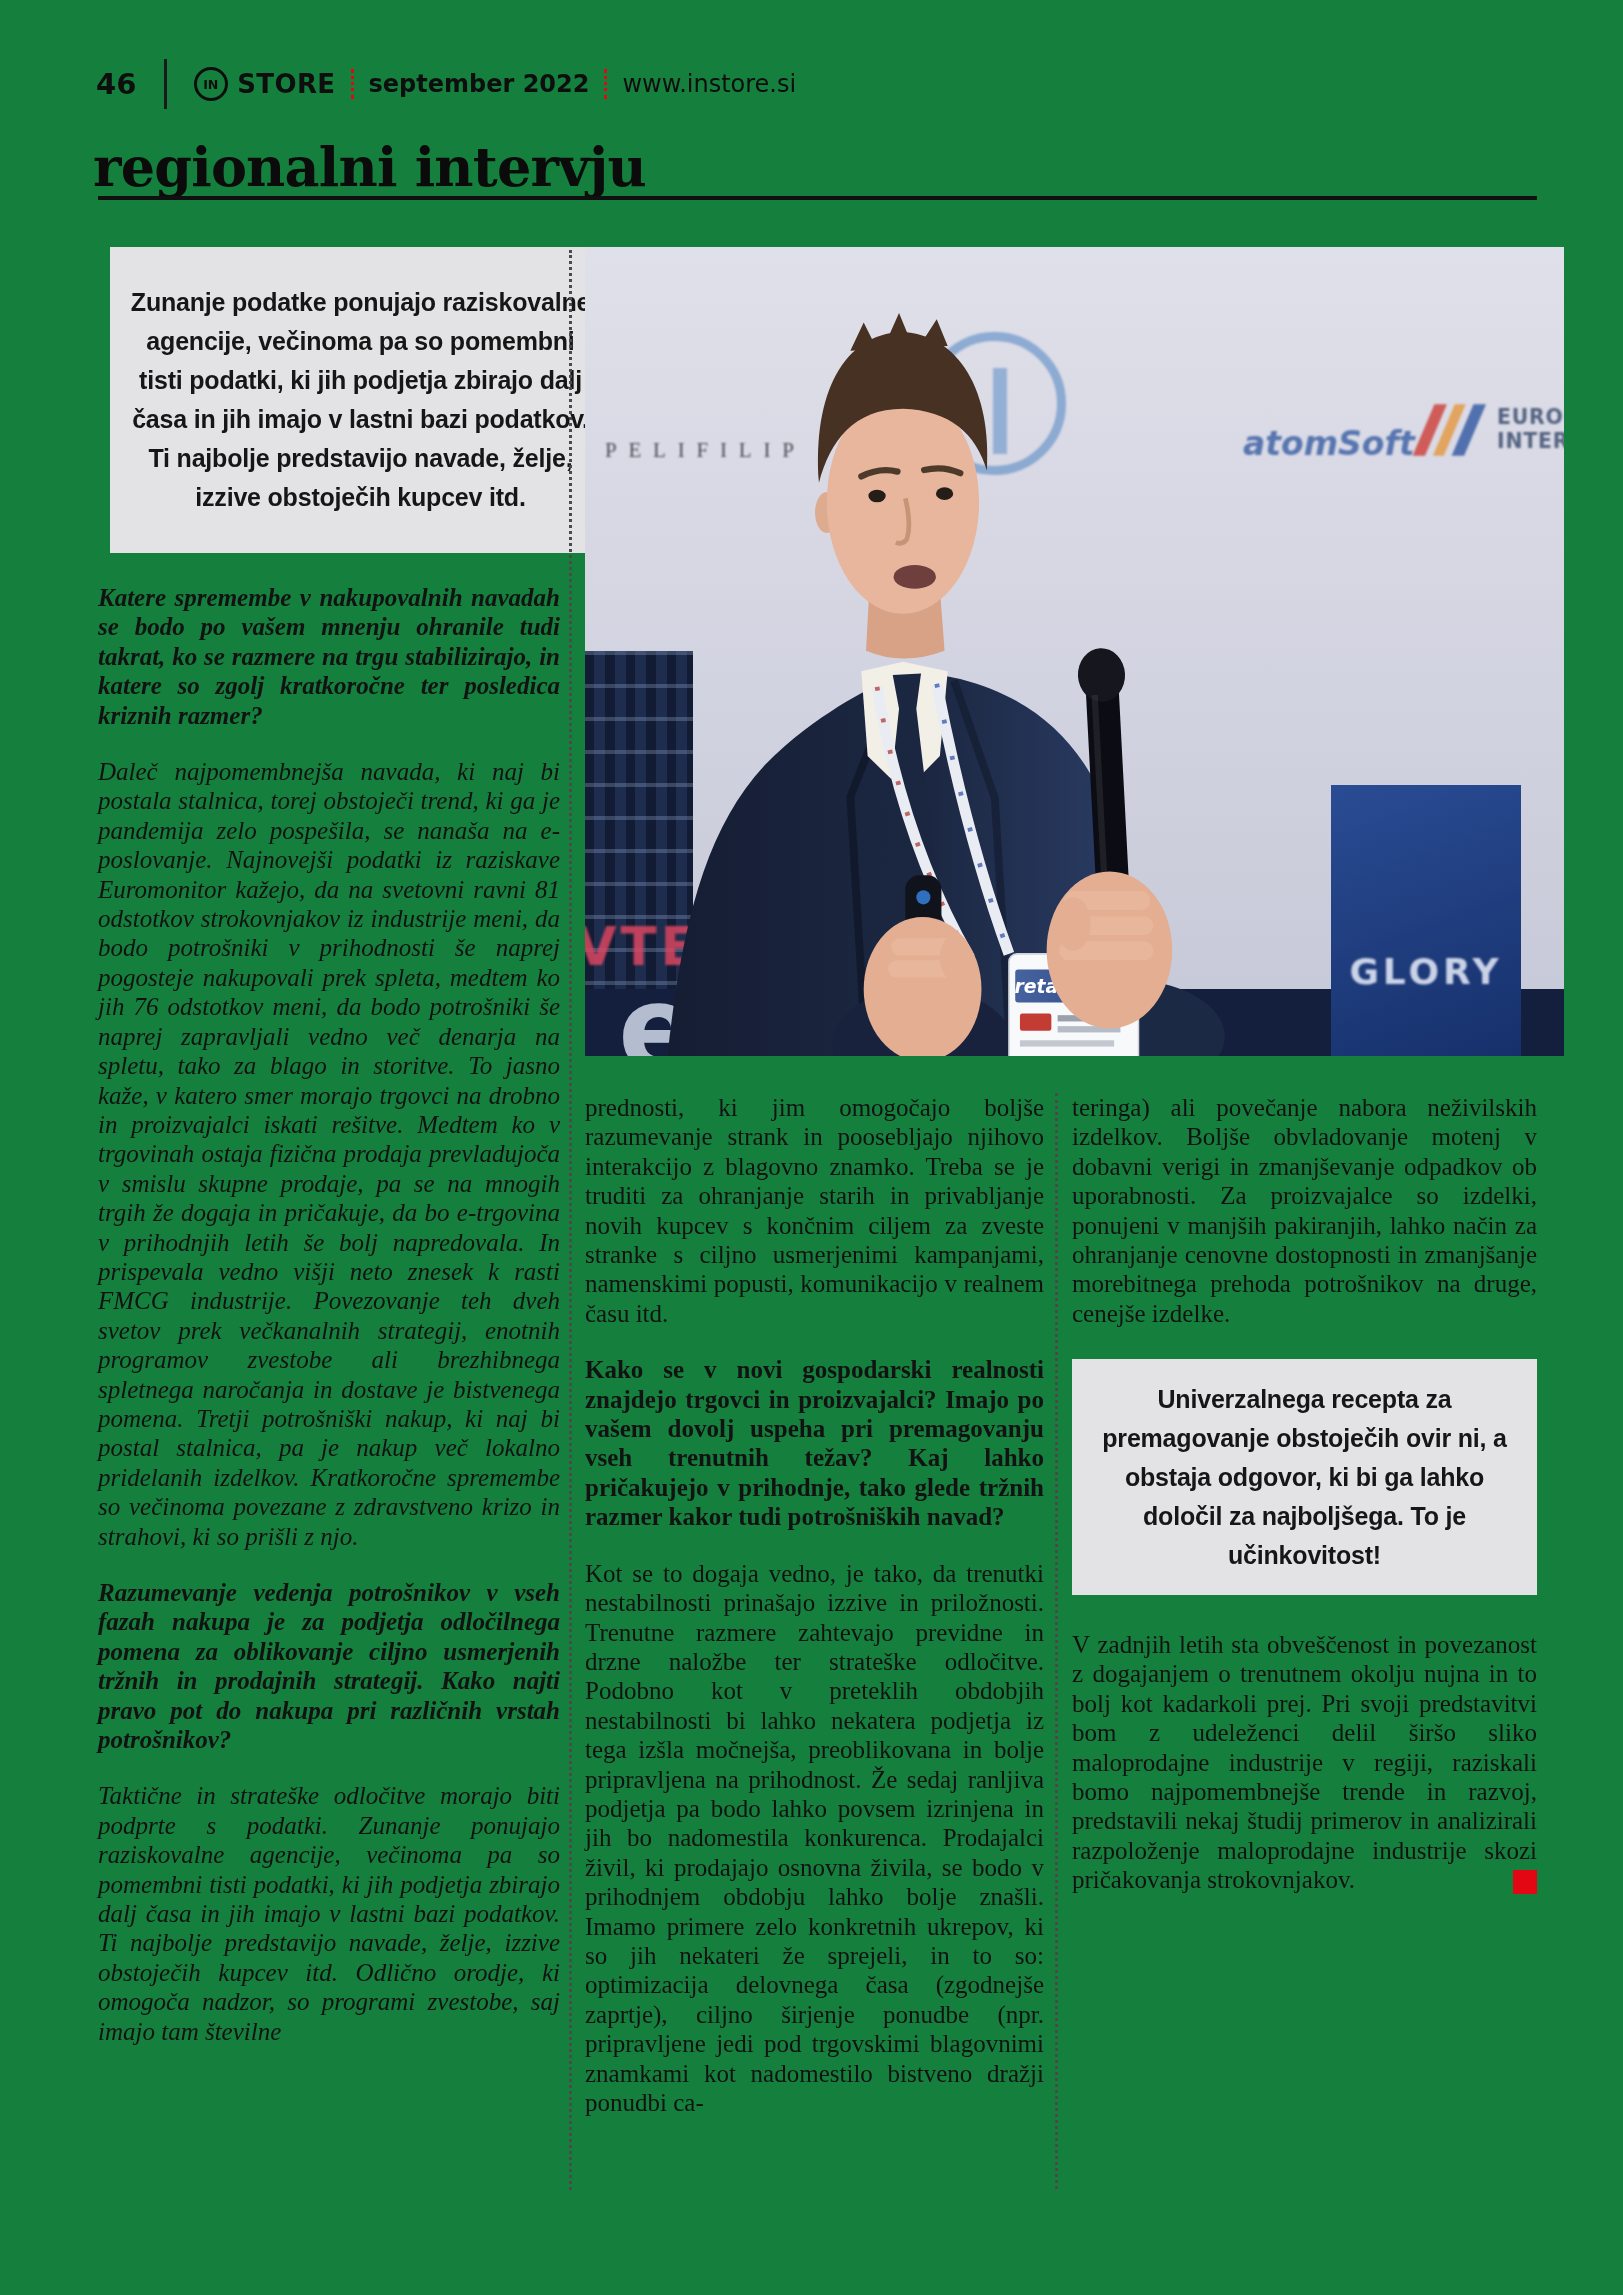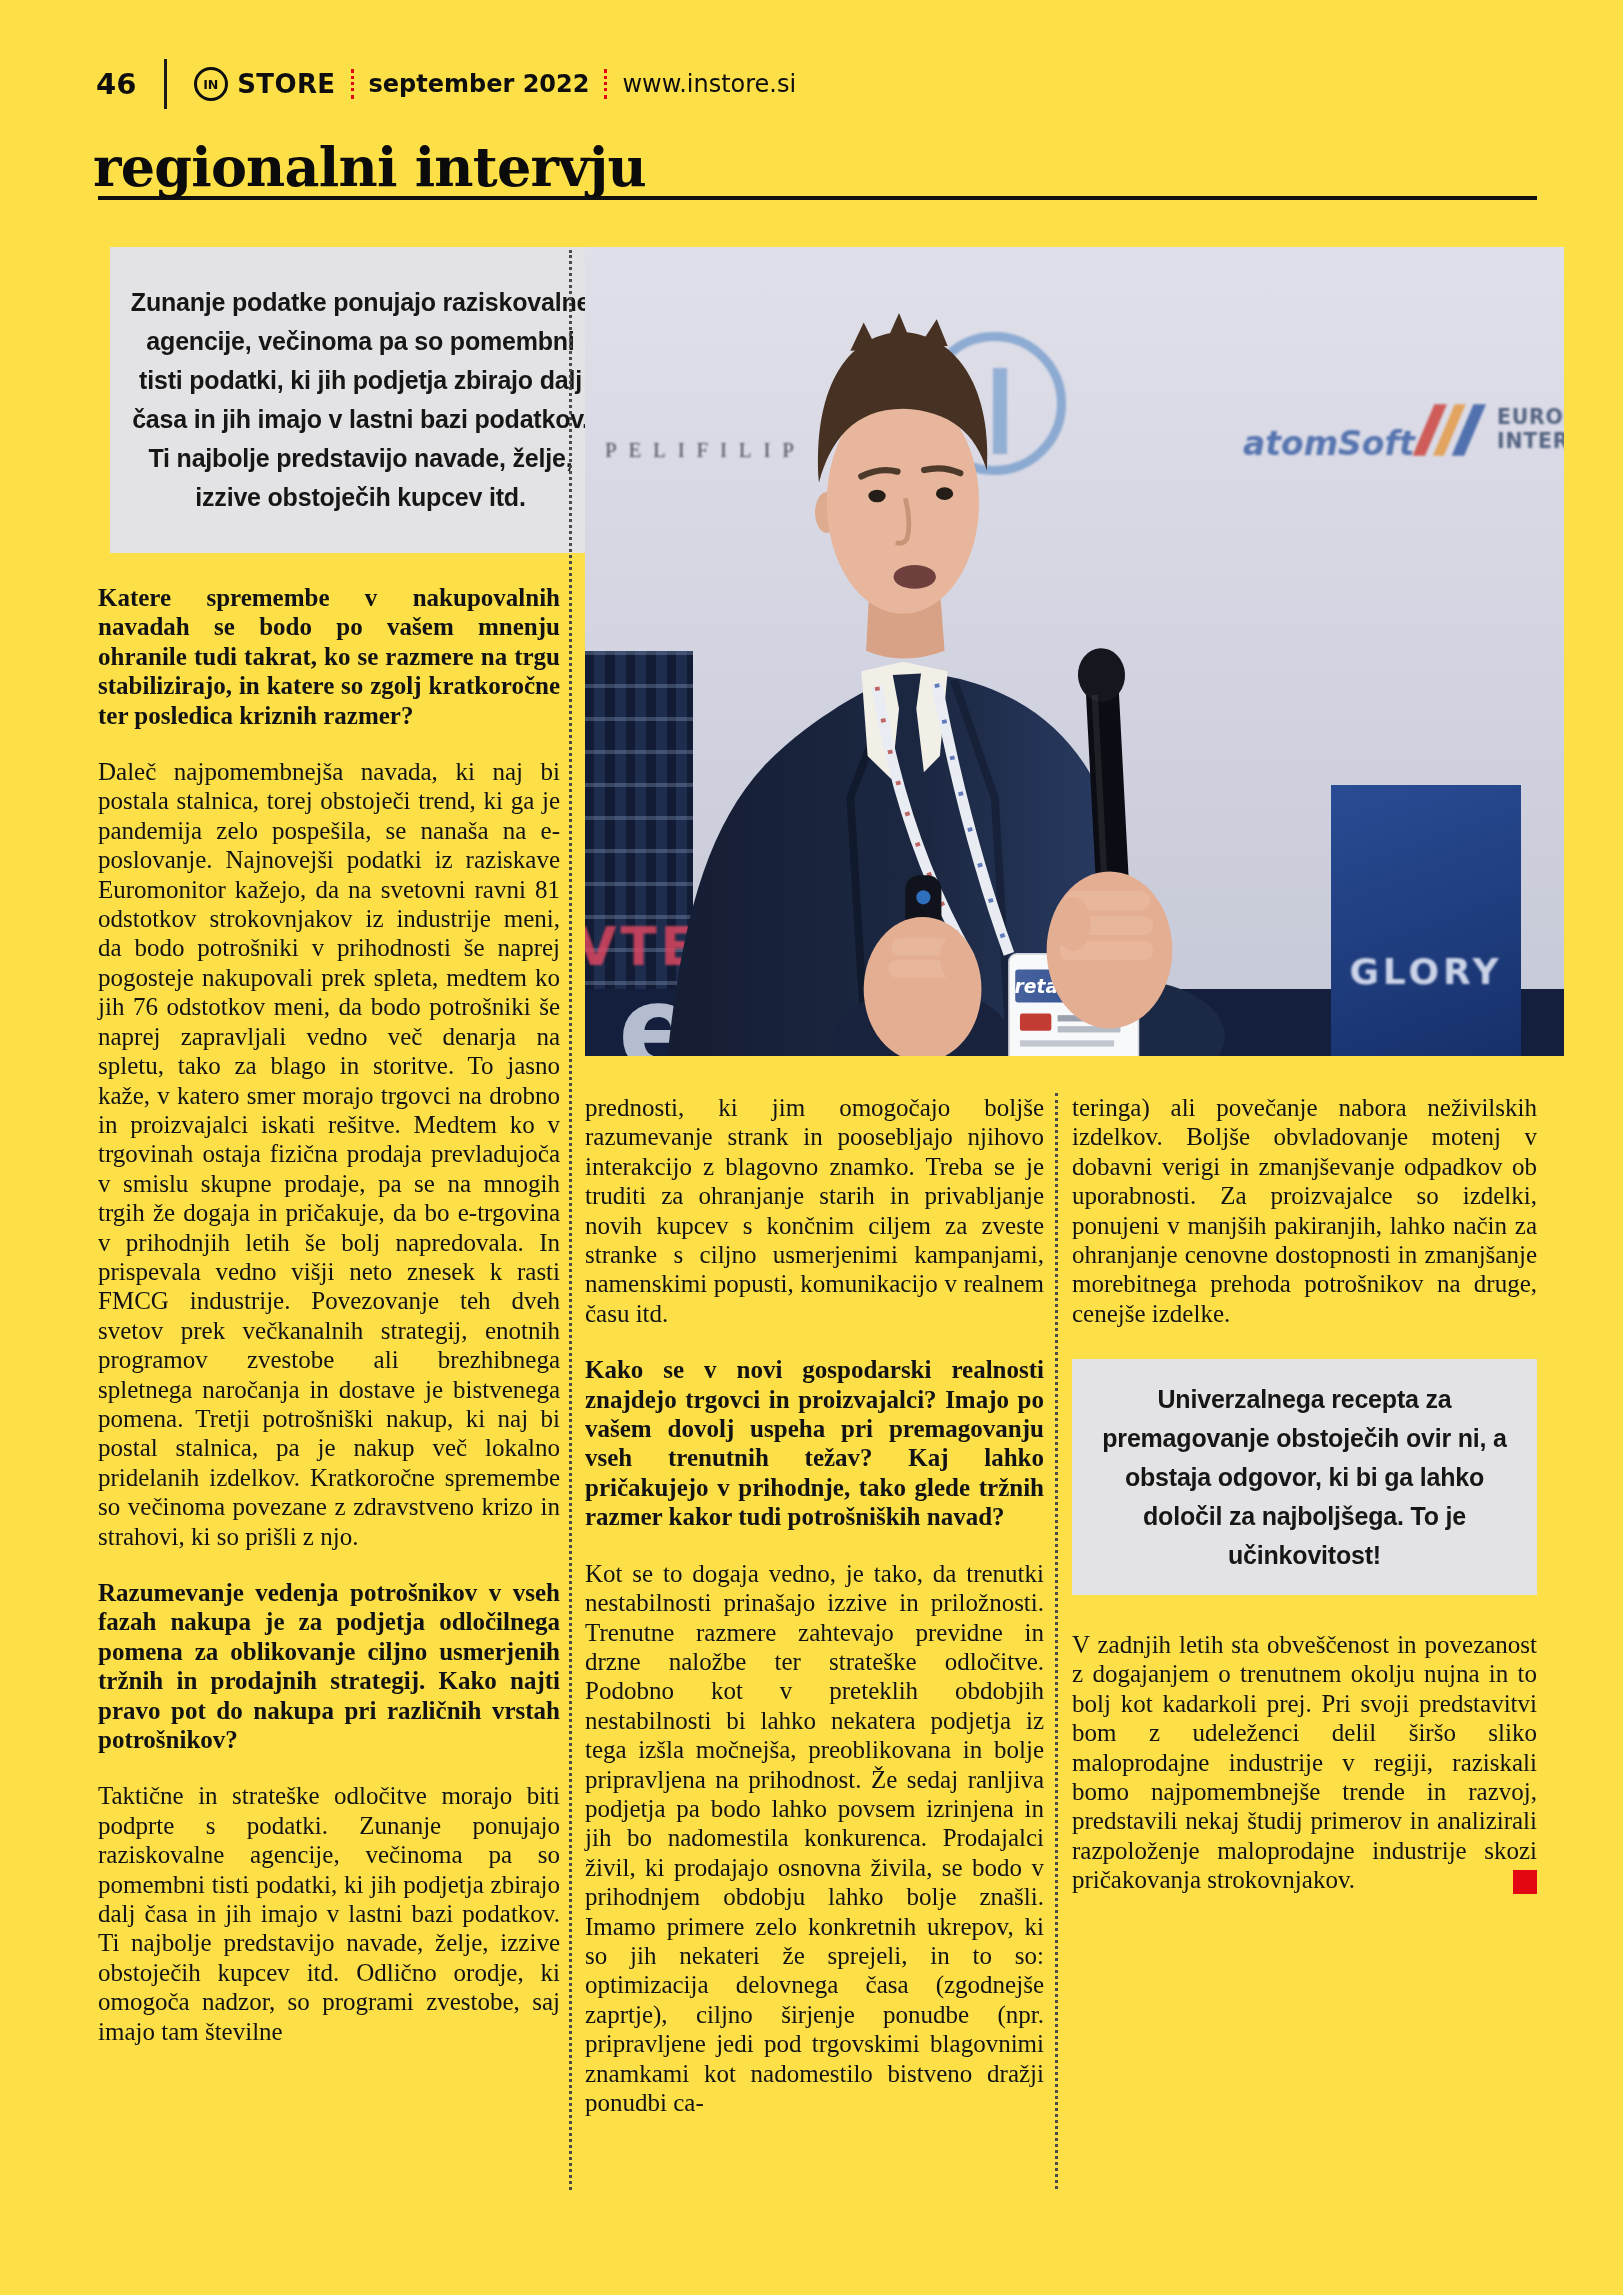--- a/index.html
+++ b/index.html
@@ -1,16 +1,16 @@
 <!DOCTYPE html>
 <html style="font-size:12.6px"><head>
 <meta charset="utf-8">
 <style>
   html,body{margin:0;padding:0;background:#ffffff;}
-  .page{position:relative;width:1623px;height:2295px;background:#fde047;overflow:hidden;
+  .page{position:relative;width:1623px;height:2295px;background:#15803d;overflow:hidden;
         font-family:"Liberation Serif",serif;color:#121212;}
 
   
   .header{position:absolute;left:96px;top:55px;height:58px;display:flex;align-items:center;}
   .pageno{font:700 29px "DejaVu Sans",sans-serif;color:#0e0e0e;}
   .hbar{width:2.4px;height:50px;background:#1a1a1a;margin:0 27px 0 28px;}
   .logo-circle{width:28px;height:28px;border:3.1px solid #0e0e0e;border-radius:50%;
       display:flex;align-items:center;justify-content:center;
       font:700 12.6px "DejaVu Sans",sans-serif;color:#0e0e0e;margin-right:9.4px;flex:0 0 auto;}
   .brand{font:700 26px "DejaVu Sans",sans-serif;color:#0e0e0e;letter-spacing:0.4px;}
@@ -31,21 +31,21 @@
   
   .divider{position:absolute;width:0;border-left:3.1px dotted #4a4a4a;}
   .div1{left:569px;top:250px;height:1940px;}
   .div2{left:1055px;top:1093px;height:1096px;}
 
   
   .col{position:absolute;font:400 25px/29.4px "Liberation Serif",serif;
       text-align:justify;color:#121212;hyphens:manual;}
   .col p{margin:0 0 27px 0;}
   .col p.q{font-weight:700;}
-  .col1{left:98px;top:583px;width:462px;}
+  .col1{left:98px;top:583px;width:462px;font-style:italic;}
   .col2{left:585px;top:1093px;width:459px;}
   .col3{left:1072px;top:1093px;width:465px;}
 
   .quote2{background:#e3e3e5;padding:20.4px 14px;margin:31px 0 35px 0;}
   .quote2 .qtext{display:block;text-align:center;}
 
   .end-marker{float:right;width:23.6px;height:23.6px;background:#e30613;margin:4.7px 0 0 11px;}
 
   
   .photo{position:absolute;left:585px;top:247px;width:979px;height:809px;overflow:hidden;

